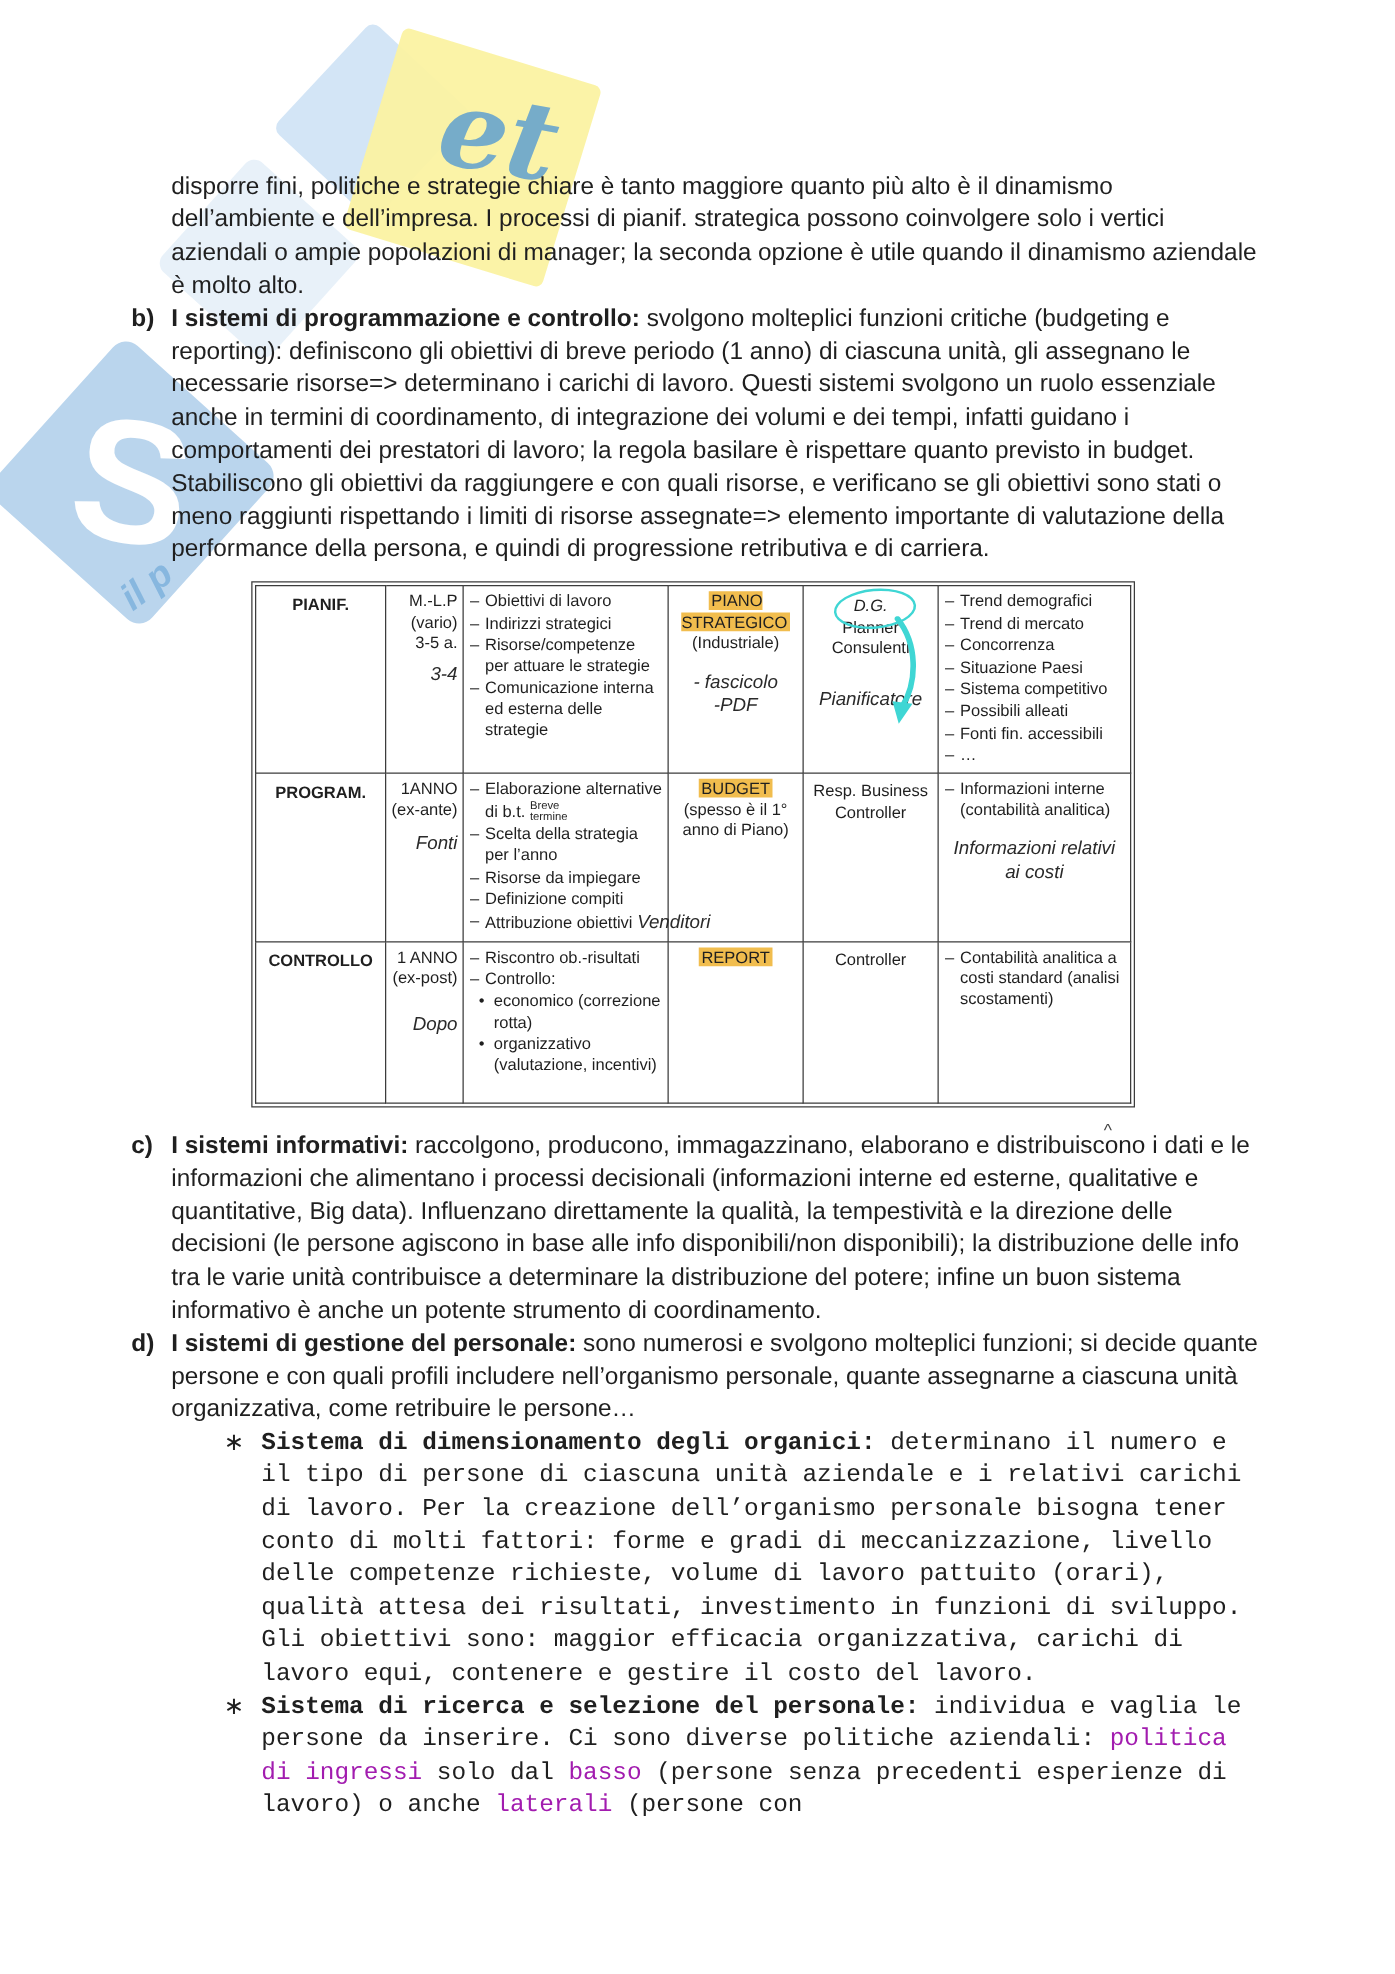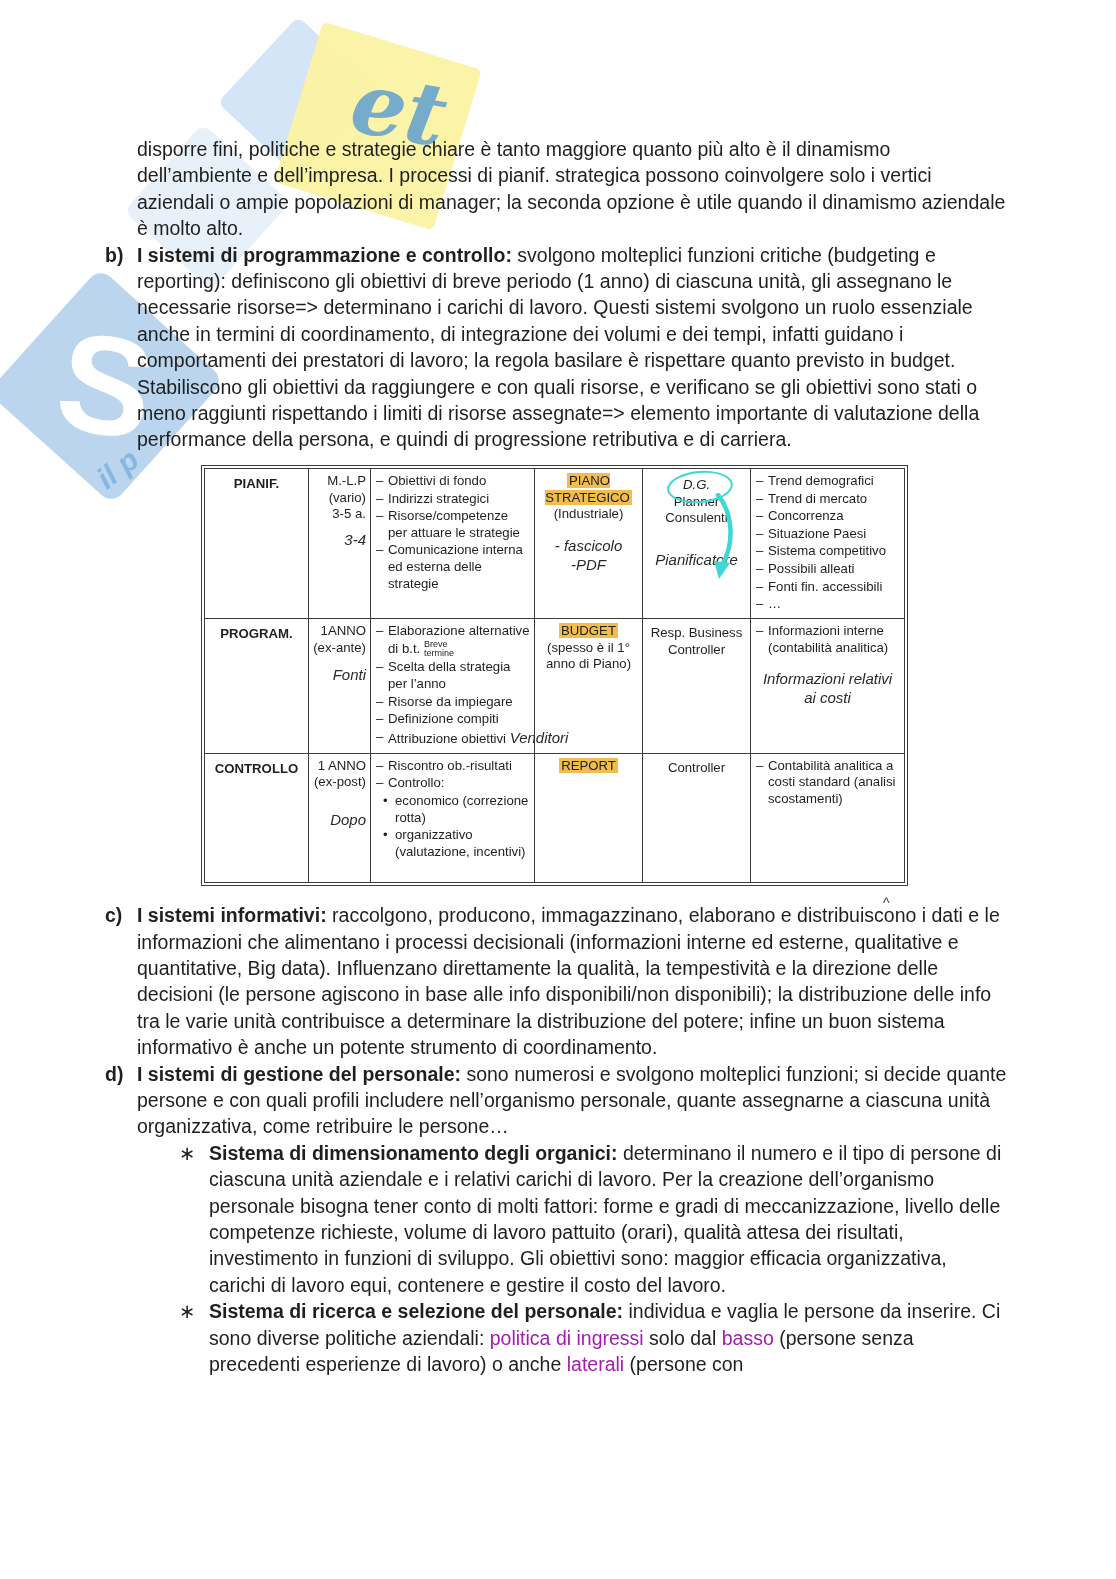--- a/index.html
+++ b/index.html
@@ -27,21 +27,21 @@
   .page{position:relative;z-index:1;padding:136px 108px 40px 105px;
         font-size:19.5px;line-height:26.4px;}
   .cont-para{margin:0 0 0 32px;}
   .item{display:flex;}
   .item .lbl{width:32px;flex-shrink:0;font-weight:bold;}
   .item .body{flex:1;position:relative;}
   .b{font-weight:bold;}
   .lnk{color:#a21caf;}
   .sub-item{display:flex;margin-left:70px;}
   .sub-item .lbl{width:30px;flex-shrink:0;font-weight:normal;text-align:left;padding-left:4px;}
-  .sub-item .body{flex:1;}
+  .sub-item .body{flex:1;font-family:Liberation Mono, monospace;}
   .caret{position:absolute;left:746px;top:-12px;font-size:14px;color:#444;}
 
   
   .tbl-outline{display:inline-block;border:1px solid #3c3c3c;padding:2px;
                margin:12px 0 10px 96px;background:#fff;}
   table{border-collapse:collapse;table-layout:fixed;width:700px;
         font-size:13.2px;line-height:1.26;}
   td,th{border:1px solid #3c3c3c;vertical-align:top;padding:4px 4px;
         box-sizing:border-box;overflow:visible;}
   th{background:#c7efe4;text-align:center;font-size:13.2px;padding-top:6px;}
@@ -108,21 +108,21 @@
     <tr class="r1">
       <td class="c-act">PIANIF.</td>
       <td class="c-mid">
         <div>M.-L.P</div>
         <div>(vario)</div>
         <div>3-5 a.</div>
         <div class="tiny" style="margin-top:8px">3-4</div>
       </td>
       <td>
         <div class="dl">
-          <div>Obiettivi di fondo</div>
+          <div>Obiettivi di lavoro</div>
           <div>Indirizzi strategici</div>
           <div>Risorse/competenze per attuare le strategie</div>
           <div>Comunicazione interna ed esterna delle strategie</div>
         </div>
       </td>
       <td class="out-wrap">
         <span class="hl">PIANO STRATEGICO</span>
         <div>(Industriale)</div>
         <div class="tiny out-small">- fascicolo</div>
         <div class="tiny">-PDF</div>

